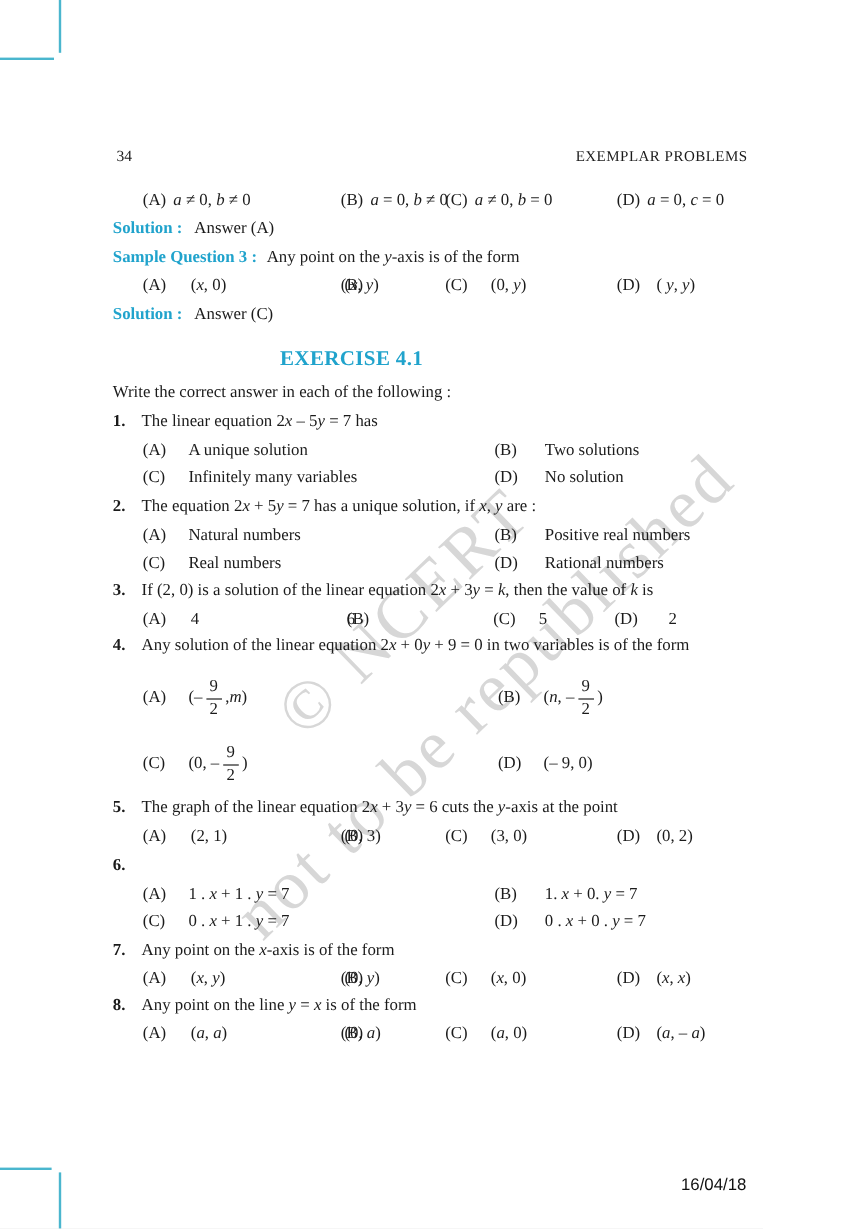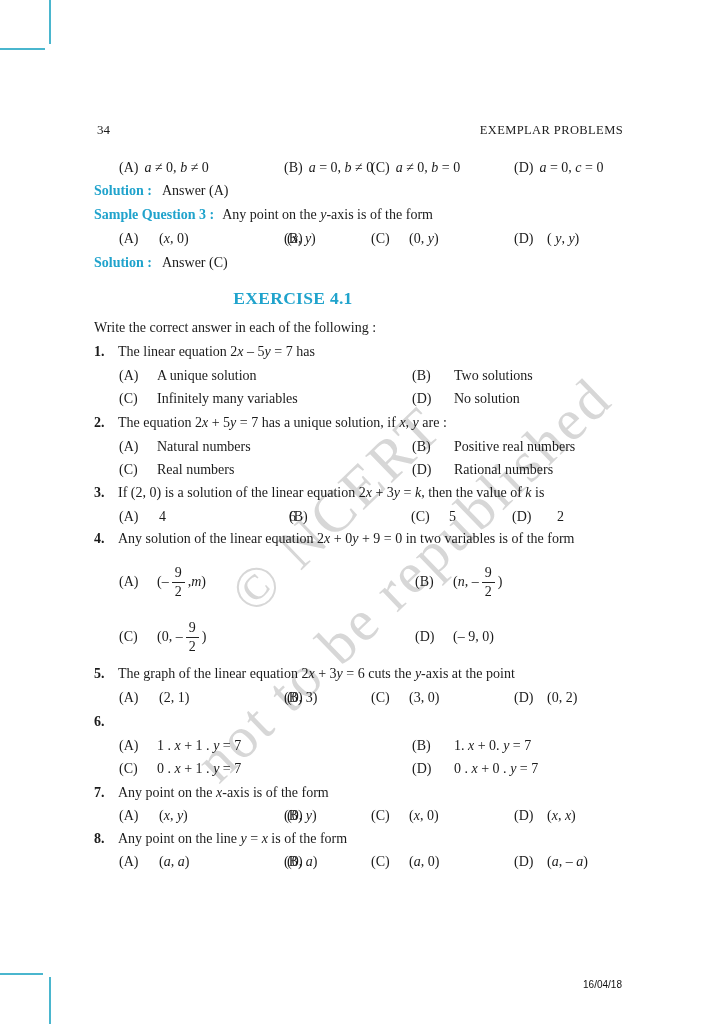--- a/index.html
+++ b/index.html
@@ -41,21 +41,21 @@
   
   .ex-title{
     position:absolute;left:0;top:288px;width:586px;text-align:center;
     font-weight:bold;font-size:17.5px;color:var(--accent,#20a3cc);letter-spacing:.3px;
   }
   
   .pgnum{position:absolute;left:97px;top:122px;font-size:13px;}
   .hdr-right{position:absolute;right:94px;top:123px;font-size:12.5px;letter-spacing:.4px;}
   .footer-date{
     position:absolute;right:95px;top:979px;font-family:"Liberation Sans",sans-serif;
-    font-size:10px;color:#111;
+    font-size:14px;color:#111;
   }
   
   .crop{position:absolute;background:var(--crop_mark,#4ab6ce);}
   .crop-v-top{left:49px;top:0;width:2px;height:44px;}
   .crop-h-top{left:0;top:48px;width:45px;height:2px;}
   .crop-h-bot{left:0;top:973px;width:43px;height:2px;}
   .crop-v-bot{left:49px;top:977px;width:2px;height:47px;}
   
   .watermark{
     position:absolute;left:370px;top:545px;

